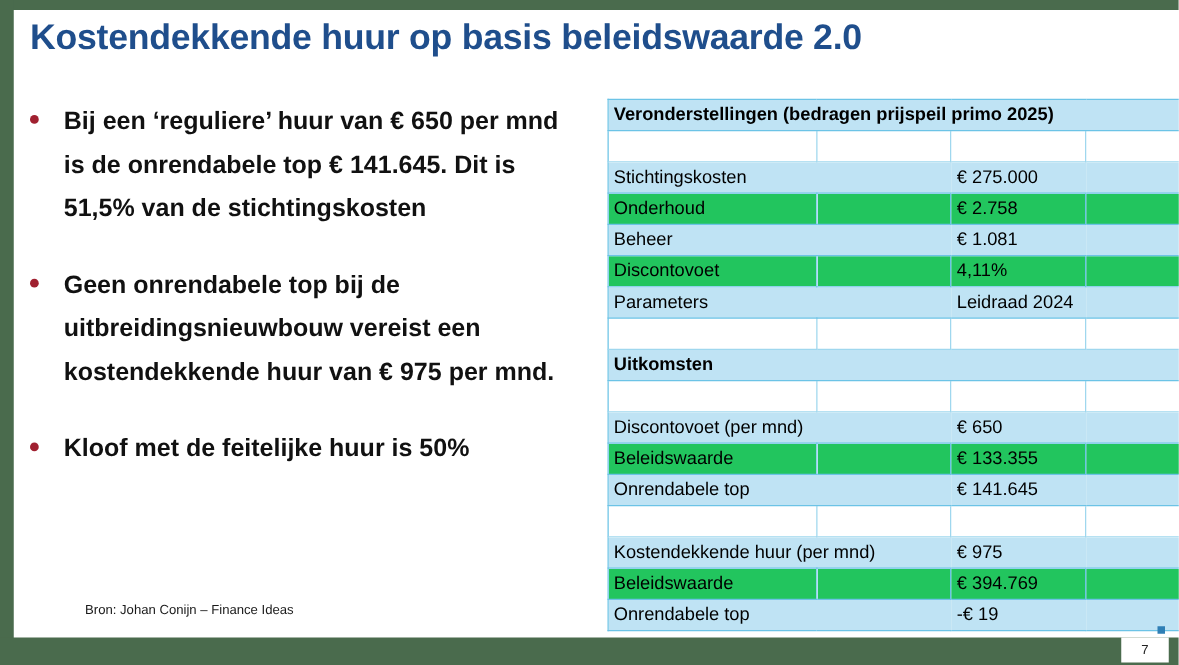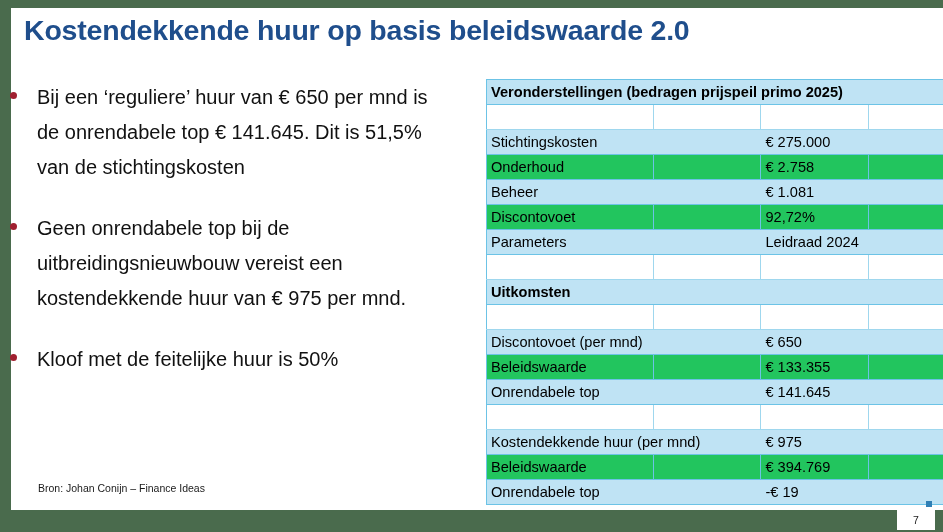--- a/index.html
+++ b/index.html
@@ -51,23 +51,24 @@
     font-size: 28.5px;
     font-weight: bold;
     color: #1f4e8c;
     letter-spacing: -0.2px;
     white-space: nowrap;
   }
 
   
   .bullets {
     position: absolute;
-    left: 4px;
+    left: 18px;
     top: 80px;
     width: 440px;
+    font-weight: bold;
   }
   .bullet-row {
     display: flex;
     align-items: flex-start;
     margin-bottom: 26px;
   }
   .bullet-row:last-child { margin-bottom: 16px; }
   .bullet-mark {
     flex: 0 0 auto;
     width: 7px;
@@ -81,21 +82,21 @@
   .bullet-text {
     flex: 1 1 auto;
     font-size: 20px;
     line-height: 35px;
     color: #111111;
   }
 
   
   .source {
     position: absolute;
-    left: 38px;
+    left: 68px;
     top: 482px;
     font-size: 10.5px;
     color: #1a1a1a;
   }
 
   
   .pagenum {
     position: absolute;
     right: 8px;
     bottom: 2px;
@@ -241,21 +242,21 @@
 
         <tr class="shade">
           <td class="label first" colspan="2">Beheer</td>
           <td class="val">€ 1.081</td>
           <td class="last"></td>
         </tr>
 
         <tr class="plain">
           <td class="label first">Discontovoet</td>
           <td></td>
-          <td class="val">92,72%</td>
+          <td class="val">4,11%</td>
           <td class="last"></td>
         </tr>
 
         <tr class="shade">
           <td class="label first" colspan="2">Parameters</td>
           <td class="val">Leidraad 2024</td>
           <td class="last"></td>
         </tr>
 
         <tr class="spacer">

